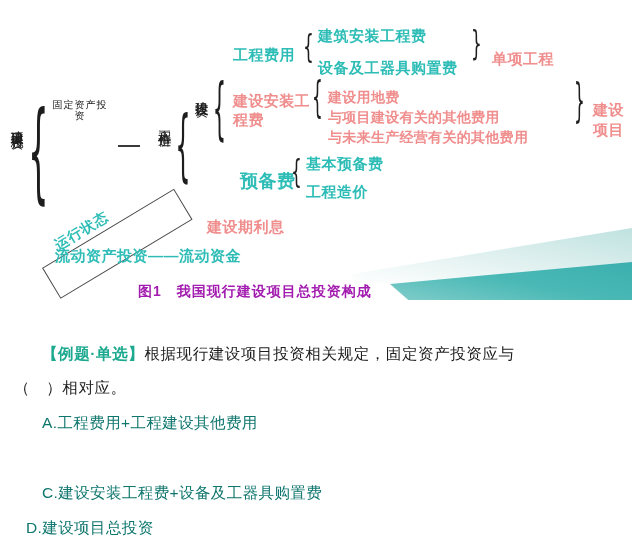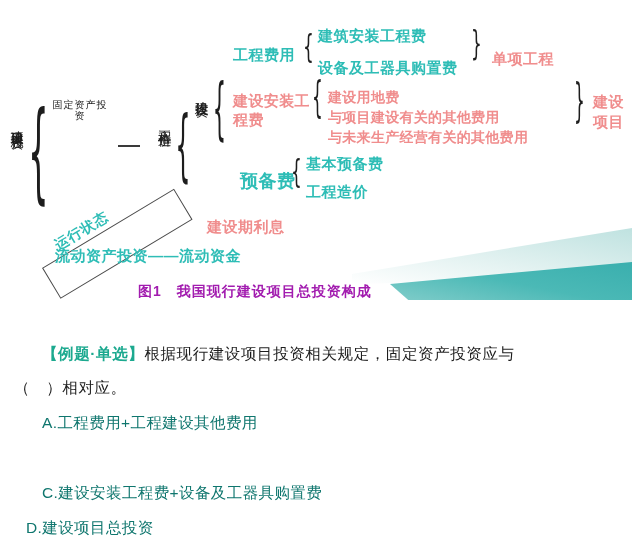--- a/index.html
+++ b/index.html
@@ -132,21 +132,21 @@
     <div class="brace" style="left:312px;top:90px;font-size:17px;transform:scale(1,2.5);">{</div>
 
     <div class="tx pink" style="left:328px;top:90px;font-size:14px;letter-spacing:.3px;">建设用地费</div>
 
     <div class="tx pink" style="left:328px;top:130px;font-size:14px;letter-spacing:.3px;">与未来生产经营有关的其他费用</div>
 
     <div class="tx pink" style="left:328px;top:110px;font-size:14px;letter-spacing:.3px;">与项目建设有关的其他费用</div>
 
     <div class="rbrace" style="left:574px;top:93px;font-size:17px;transform:scale(1,2.7);">}</div>
 
-    <div class="tx pink" style="left:593px;top:92px;font-size:15px;width:36px;white-space:normal;line-height:1.3;letter-spacing:.5px;">建设项目</div>
+    <div class="tx pink" style="left:593px;top:100px;font-size:15px;width:36px;white-space:normal;line-height:1.3;letter-spacing:.5px;">建设项目</div>
 
     <div class="tx teal" style="left:240px;top:172px;font-size:18px;letter-spacing:.5px;">预备费</div>
 
     <div class="brace" style="left:291px;top:163px;font-size:17px;transform:scale(1,1.85);">{</div>
 
     <div class="tx teal" style="left:306px;top:156px;font-size:15px;letter-spacing:.5px;">基本预备费</div>
 
     <div class="tx teal" style="left:306px;top:184px;font-size:15px;letter-spacing:.5px;">工程造价</div>
 
     <div class="tx pink" style="left:207px;top:219px;font-size:15px;letter-spacing:.5px;">建设期利息</div>

